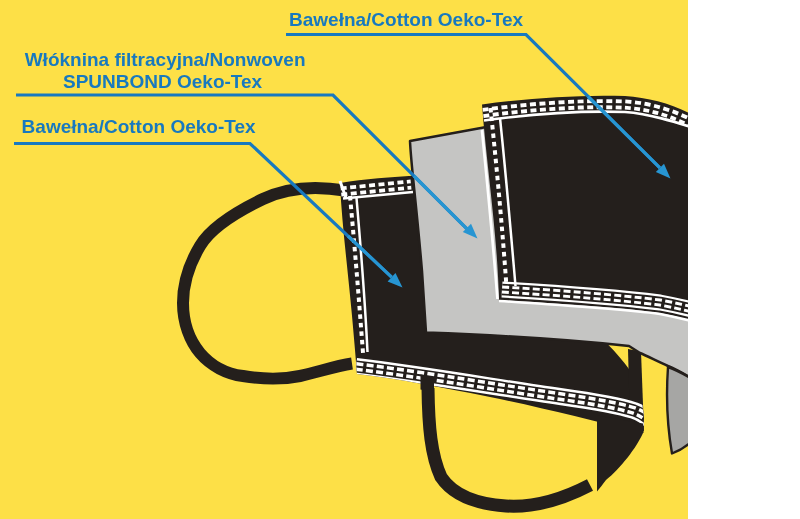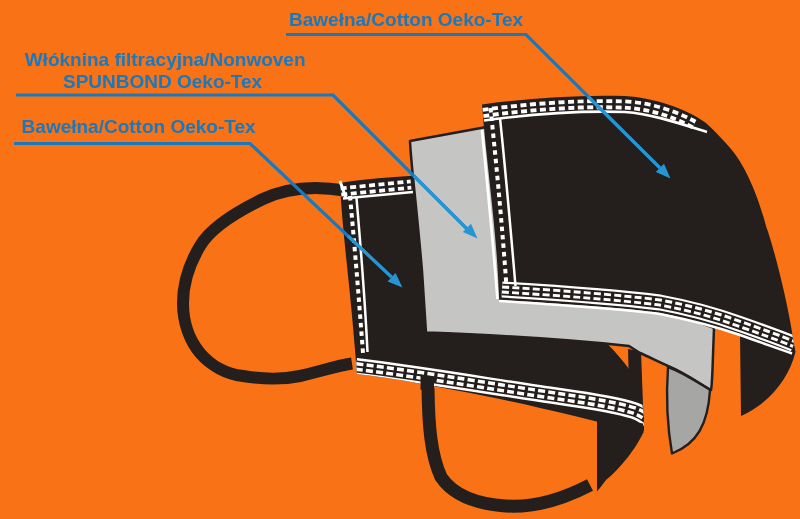--- a/index.html
+++ b/index.html
@@ -1,16 +1,16 @@
 <!DOCTYPE html>
 <html><head>
 <meta charset="utf-8">
 <style>
 html,body{margin:0;padding:0;background:#fff;}
-#stage{position:relative;width:800px;height:519px;overflow:hidden;background:#f97316;}
+#stage{position:relative;width:688px;height:519px;overflow:hidden;background:#fde047;}
 svg{display:block;}
 </style>
 </head>
 <body>
 <div id="stage">
 <svg width="800" height="519" viewBox="0 0 800 519">
 <defs>
 <clipPath id="cclip">
   <path d="M482,104.5 C530,98 580,94.5 625,96 C655,98 685,108 706,123 C716,132 724,141 731,149 C744,164 757,192 766,226 C774,248 787,300 792,332 C793,340 795,348 795.5,352 C789,378 770,403 741,416 L740,334 C714,326 690,319 660,313 C620,307 560,304 499,300 C497,230 487,170 482,104.5 Z"></path>
 </clipPath>

